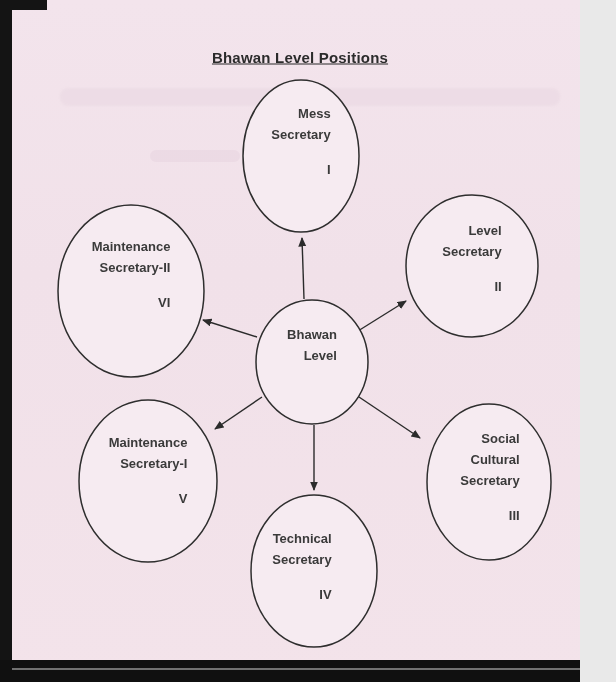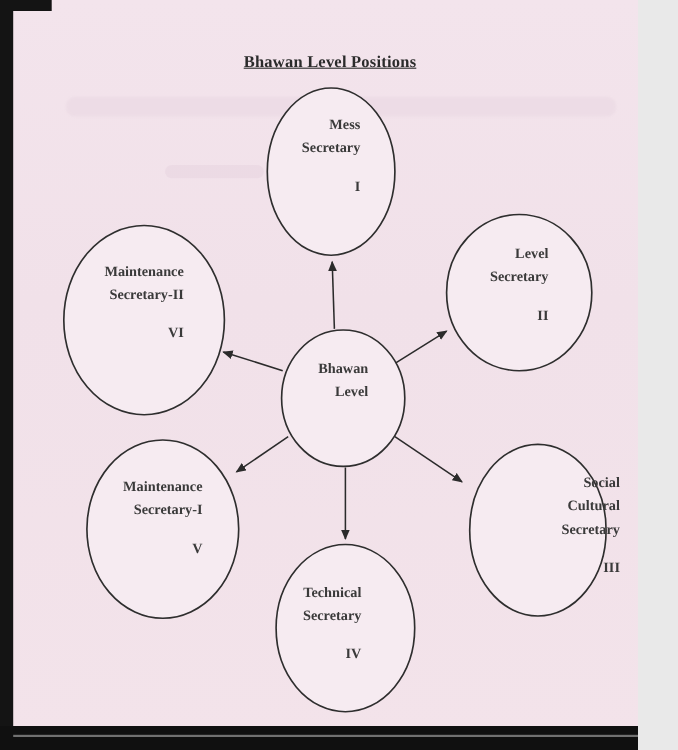--- a/index.html
+++ b/index.html
@@ -7,21 +7,20 @@
     padding: 0;
     background: #e9e9e9;
     font-family: "Liberation Sans", sans-serif;
   }
   .page {
     position: relative;
     width: 580px;
     height: 682px;
     background: linear-gradient(180deg, #f3e4ec 0%, #f1e1e9 40%, #f3e3ea 100%);
     overflow: hidden;
-    font-family: Liberation Serif, serif;
   }
   
   .edge-left {
     position: absolute;
     left: 0; top: 0;
     width: 12px; height: 682px;
     background: #141414;
   }
   .edge-top-notch {
     position: absolute;
@@ -142,21 +141,21 @@
     <div>Secretary</div>
     <div class="numeral">II</div>
   </div>
 
   <div class="node" style="left:131px; top:274px;">
     <div>Maintenance</div>
     <div>Secretary-II</div>
     <div class="numeral">VI</div>
   </div>
 
-  <div class="node" style="left:490px; top:477px;margin-left:47px;">
+  <div class="node" style="left:490px; top:477px;">
     <div>Social</div>
     <div>Cultural</div>
     <div>Secretary</div>
     <div class="numeral">III</div>
   </div>
 
   <div class="node" style="left:148px; top:470px;">
     <div>Maintenance</div>
     <div>Secretary-I</div>
     <div class="numeral">V</div>

